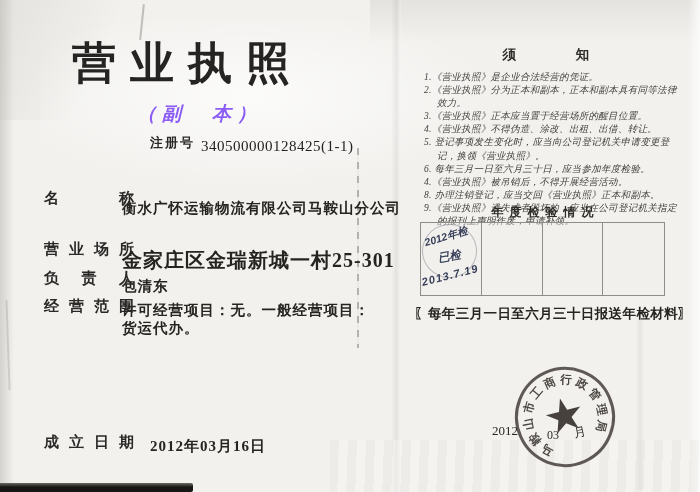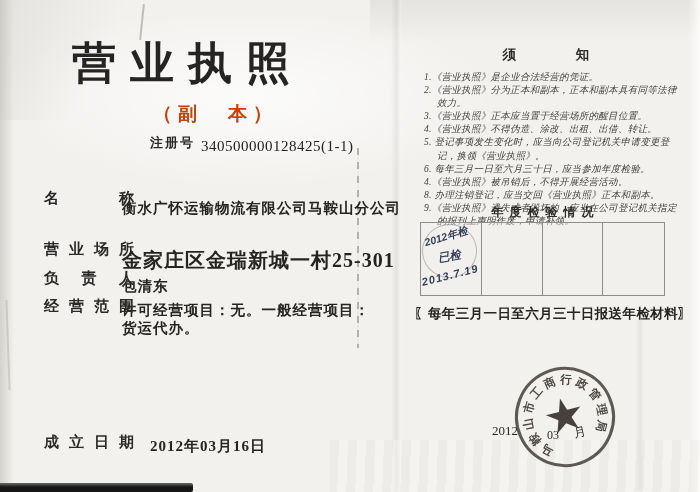--- a/index.html
+++ b/index.html
@@ -28,21 +28,21 @@
   .wrinkle-bottom { left:330px; top:440px; width:370px; height:52px;
     background:repeating-linear-gradient(92deg, rgba(223,221,216,.5) 0 9px, rgba(248,247,244,.7) 9px 18px); opacity:.5; }
   .mark-top { left:141px; top:4px; width:2px; height:36px; background:rgba(96,92,86,.35); transform:rotate(6deg); }
   .mark-mid-left { left:7px; top:300px; width:2px; height:90px; background:rgba(120,116,110,.22); transform:rotate(-2deg); }
   .bottom-strip { left:0; top:483px; width:193px; height:9px;
     background:linear-gradient(180deg, #6b6a67, #161615 45%); border-radius:0 2px 2px 0; }
 
   
   .doc-title { left:72px; top:34px; font-size:44px; font-weight:bold; letter-spacing:14px;
     color:#262422; font-family:"Liberation Sans", sans-serif; white-space:nowrap; }
-  .doc-subtitle { left:153px; top:101px; font-size:19px; font-weight:bold; letter-spacing:6px; color:#c2410c; white-space:nowrap; }
+  .doc-subtitle { left:137px; top:101px; font-size:19px; font-weight:bold; letter-spacing:6px; color:#8b5cf6; white-space:nowrap;font-style:italic; }
   .regno-label { left:150px; top:134px; font-size:13px; font-weight:bold; letter-spacing:2px; color:#2b2927; }
   .regno-value { left:201px; top:138px; font-size:15px; font-family:"Liberation Serif", serif; color:#242220; letter-spacing:.5px; }
 
   .field-label { left:44px; width:90px; font-size:15px; font-weight:bold; color:#2b2927;
     text-align:justify; text-align-last:justify; white-space:normal; }
   .field-value { font-family:"Liberation Serif", serif; font-weight:700; color:#262421; letter-spacing:1px; }
 
   .lbl-name { top:189px; }       .val-name { left:122px; top:199px; font-size:14.5px; white-space:nowrap; }
   .lbl-premises { top:240px; }   .val-premises { left:122px; top:247px; font-size:20px; white-space:nowrap; }
   .lbl-principal { top:269px; }  .val-principal { left:122px; top:277px; font-size:14.5px; }

